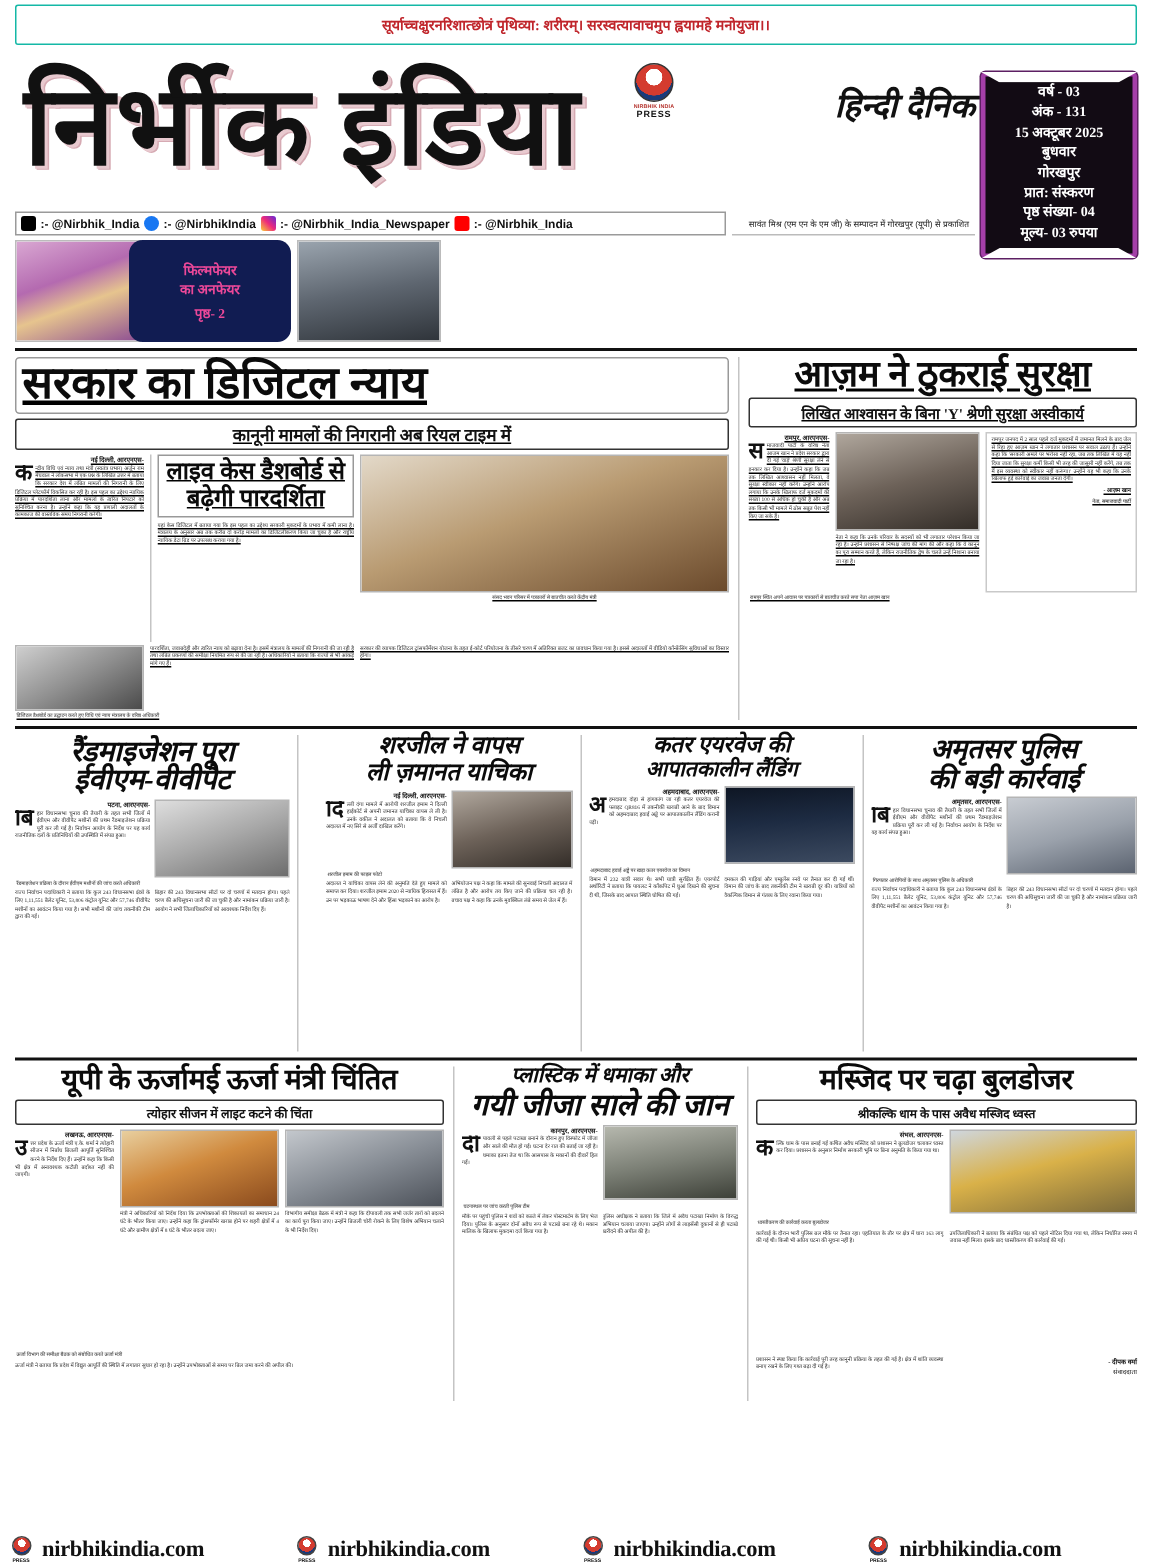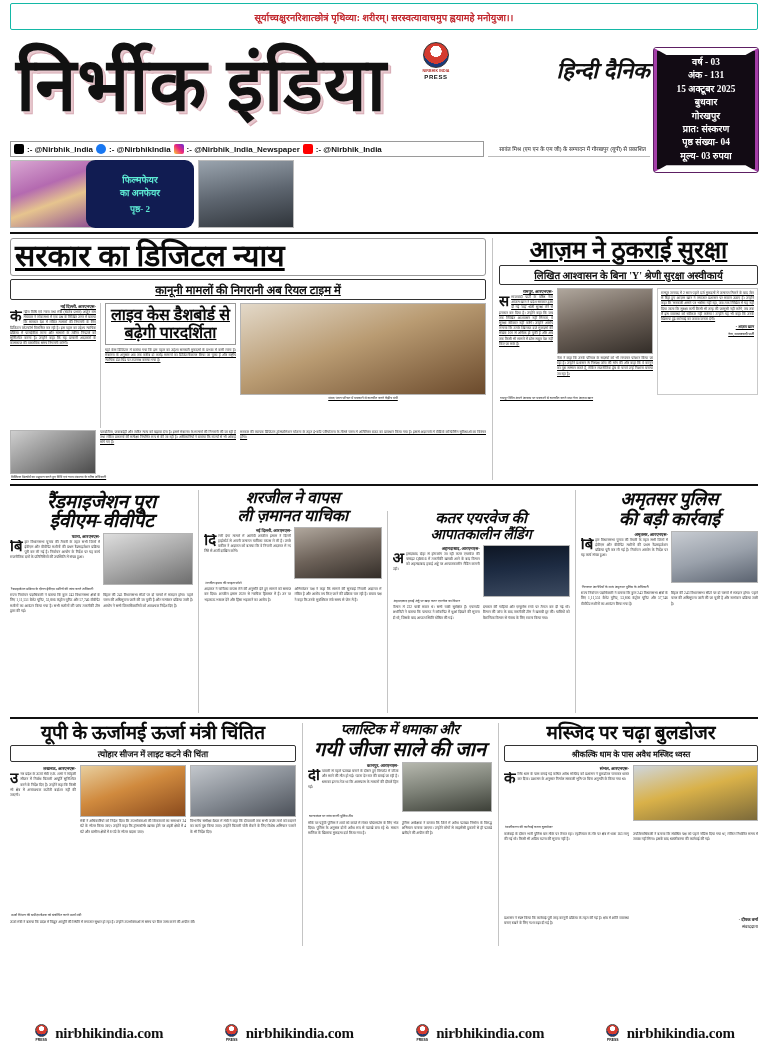--- a/index.html
+++ b/index.html
@@ -184,21 +184,21 @@
   .teaser-thumb {
     flex: 0 0 84px;
     border: 1px solid #bbb;
     overflow: hidden;
     position: relative;
   }
   .teaser-box {
     flex: 1;
     background: #111c52;
     border-radius: 9px;
-    color: #5eead4;
+    color: #ec4899;
     display: flex;
     flex-direction: column;
     align-items: center;
     justify-content: center;
     gap: 1px;
     margin-left: -8px;
     position: relative;
     z-index: 2;
     padding: 2px 3px;
   }
@@ -302,21 +302,21 @@
     font-family:"Liberation Serif", "DejaVu Serif", serif;
   }
 
   
   .footer {
     position:absolute;
     left: 6px; right: 6px; bottom: 4px;
     display:grid; grid-template-columns: repeat(4,1fr); gap:6px;
     align-items:center;
   }
-  .foot-cell { display:flex; align-items:center; gap:6px;justify-content:center; }
+  .foot-cell { display:flex; align-items:center; gap:6px; }
   .foot-logo {
     width:16px; height:18px; flex:0 0 auto; text-align:center;
   }
   .foot-logo .em {
     width:13px;height:13px;margin:0 auto;border-radius:50%;
     background: radial-gradient(circle at 50% 35%, #fff 0 28%, #d43b2f 29% 62%, #1a3a7a 63% 100%);
     border:1px solid #444;
   }
   .foot-logo .pw { font-size:3.4px;font-weight:bold;color:#111;margin-top:1px; }
   .foot-url {
@@ -479,42 +479,42 @@
             <span class="ph ph-evm"></span>
           </div>
       </div>
       <div class="caption" style="text-align:left;">रैंडमाइजेशन प्रक्रिया के दौरान ईवीएम मशीनों की जांच करते अधिकारी</div>
       <div style="display:grid;grid-template-columns:1fr 1fr;gap:3px;margin-top:2px;">
         <div class="col-text" style="height:108px;">राज्य निर्वाचन पदाधिकारी ने बताया कि कुल 243 विधानसभा क्षेत्रों के लिए 1,11,551 बैलेट यूनिट, 53,806 कंट्रोल यूनिट और 57,746 वीवीपैट मशीनों का आवंटन किया गया है। सभी मशीनों की जांच तकनीकी टीम द्वारा की गई।</div>
         <div class="col-text" style="height:108px;">बिहार की 243 विधानसभा सीटों पर दो चरणों में मतदान होगा। पहले चरण की अधिसूचना जारी की जा चुकी है और नामांकन प्रक्रिया जारी है। आयोग ने सभी जिलाधिकारियों को आवश्यक निर्देश दिए हैं।</div>
       </div>
     </div>
 
-    <div class="vsep" style="padding-left:5px;">
+    <div class="vsep" style="padding-left:18px;">
       <div class="hl-main" style="font-size:16px;font-style:italic;text-align:center;">शरजील ने वापस</div>
       <div class="hl-main" style="font-size:16px;font-style:italic;text-align:center;margin-top:2px;">ली ज़मानत याचिका</div>
       <div style="display:grid;grid-template-columns:1fr 1fr;gap:3px;margin-top:3px;">
         <div>
           <div class="dateline">नई दिल्ली, आरएनएस-</div>
           <div class="col-text" style="height:46px;">
             <span class="dropcap">दि</span><span>ल्ली दंगा मामले में आरोपी शरजील इमाम ने दिल्ली हाईकोर्ट से अपनी जमानत याचिका वापस ले ली है। उनके वकील ने अदालत को बताया कि वे निचली अदालत में नए सिरे से अर्जी दाखिल करेंगे।</span>
           </div>
         </div>
         <div class="photo-frame" style="height:52px;">
             <span class="ph ph-man"></span>
           </div>
       </div>
       <div class="caption" style="text-align:left;">शरजील इमाम की फाइल फोटो</div>
       <div style="display:grid;grid-template-columns:1fr 1fr;gap:3px;margin-top:2px;">
         <div class="col-text" style="height:108px;">अदालत ने याचिका वापस लेने की अनुमति देते हुए मामले को समाप्त कर दिया। शरजील इमाम 2020 से न्यायिक हिरासत में हैं। उन पर भड़काऊ भाषण देने और हिंसा भड़काने का आरोप है।</div>
         <div class="col-text" style="height:108px;">अभियोजन पक्ष ने कहा कि मामले की सुनवाई निचली अदालत में लंबित है और आरोप तय किए जाने की प्रक्रिया चल रही है। बचाव पक्ष ने कहा कि उनके मुवक्किल लंबे समय से जेल में हैं।</div>
       </div>
     </div>
 
-    <div class="vsep" style="padding-left:5px;margin-top:21px;">
+    <div class="vsep" style="padding-left:5px;">
       <div class="hl-main" style="font-size:15px;font-style:italic;text-align:center;">कतर एयरवेज की</div>
       <div class="hl-main" style="font-size:14px;font-style:italic;text-align:center;margin-top:2px;">आपातकालीन लैंडिंग</div>
       <div style="display:grid;grid-template-columns:1fr 1fr;gap:3px;margin-top:3px;">
         <div>
           <div class="dateline">अहमदाबाद, आरएनएस-</div>
           <div class="col-text" style="height:46px;">
             <span class="dropcap">अ</span><span>हमदाबाद दोहा से हांगकांग जा रही कतर एयरवेज की फ्लाइट QR816 में तकनीकी खराबी आने के बाद विमान को अहमदाबाद हवाई अड्डे पर आपातकालीन लैंडिंग करानी पड़ी।</span>
           </div>
         </div>
         <div class="photo-frame" style="height:52px;">

